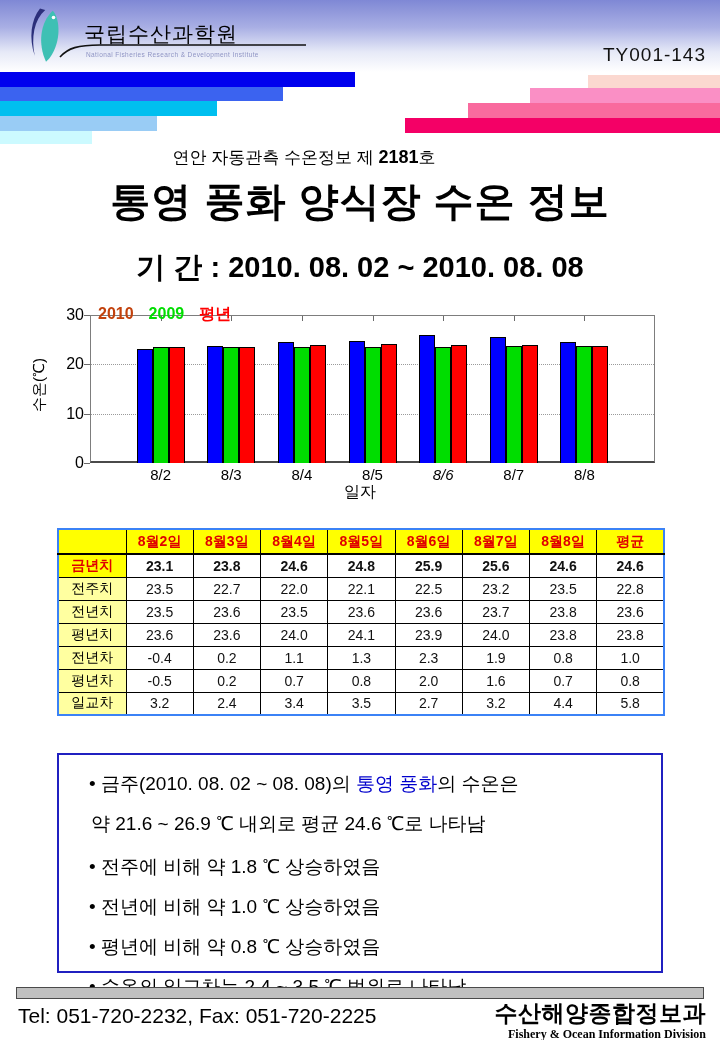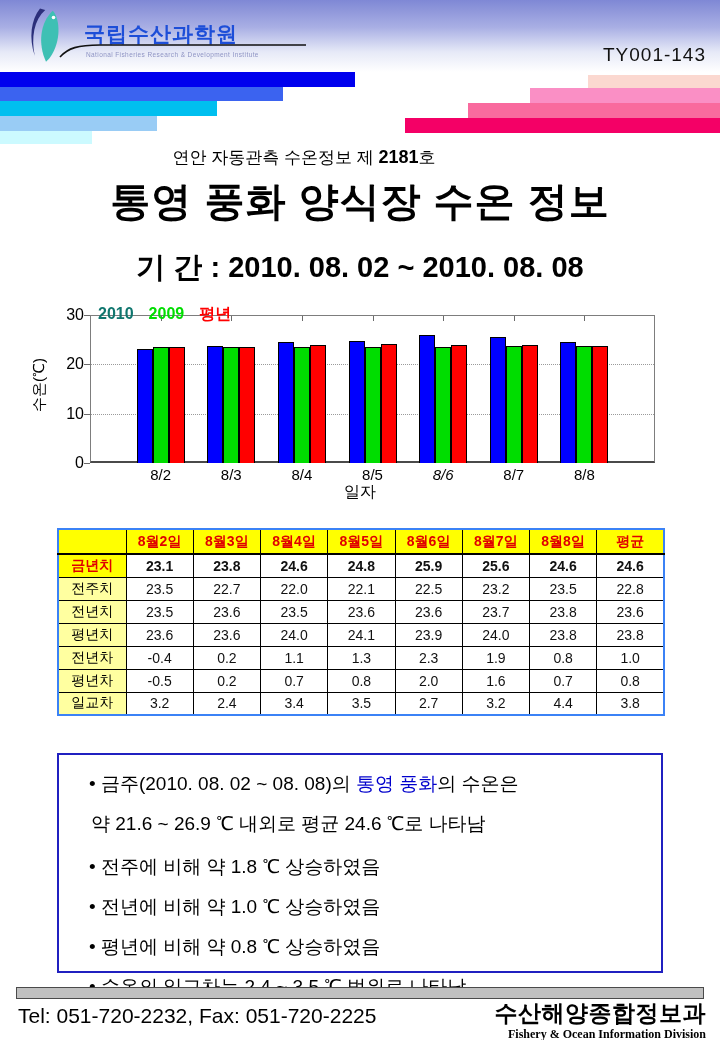--- a/index.html
+++ b/index.html
@@ -4,22 +4,22 @@
 <style>
   * { margin:0; padding:0; box-sizing:border-box; }
   html,body { background:#fff; }
   body { font-family:"Liberation Sans", sans-serif; color:#000; }
   #page { position:relative; width:720px; height:1040px; background:#fff; overflow:hidden; margin:0 auto; }
 
   
   .grad-band { position:absolute; left:0; top:0; width:720px; height:72px;
     background:linear-gradient(180deg,#7F88D5 0%,#A9AFE4 38%,#E6E9F7 72%,#ffffff 100%); }
   .logo-fish { position:absolute; left:28px; top:3px; width:48px; height:68px; }
-  .org-ko { position:absolute; left:84px; top:20px; font-size:21px; font-weight:700;
-    color:#1d4ed8; letter-spacing:1px; }
+  .org-ko { position:absolute; left:84px; top:20px; font-size:21px; font-weight:400;
+    color:#000000; letter-spacing:1px; }
   .logo-swash { position:absolute; left:58px; top:42px; width:250px; height:16px; }
   .org-en { position:absolute; left:86px; top:51px; font-size:6.5px; color:#8F94C4; letter-spacing:.4px; }
   .doc-code { position:absolute; left:500px; top:44px; width:206px; font-size:19px;
     text-align:right; letter-spacing:1px; color:#111; }
 
   
   .issue-line { position:absolute; left:0; top:146px; width:608px; text-align:center; font-size:17px; }
   .issue-line b { font-size:18px; }
   .main-title { position:absolute; left:0; top:174px; width:720px; text-align:center;
     font-size:40px; font-weight:800; letter-spacing:1px; }
@@ -147,21 +147,21 @@
       <div class="toptick" style="left: 513.75px; top: 18px;"></div>
       <div class="xtick-label" style="left: 483.75px; top: 168px; width: 60px;">8/7</div>
       <div class="bar" style="left: 489.75px; top: 38.7067px; width: 16px; height: 126.293px; background: rgb(0, 0, 255);"></div>
       <div class="bar" style="left: 505.75px; top: 48.08px; width: 16px; height: 116.92px; background: rgb(0, 221, 0);"></div>
       <div class="bar" style="left: 521.75px; top: 46.6px; width: 16px; height: 118.4px; background: rgb(255, 0, 0);"></div>
       <div class="toptick" style="left: 584.375px; top: 18px;"></div>
       <div class="xtick-label" style="left: 554.375px; top: 168px; width: 60px;">8/8</div>
       <div class="bar" style="left: 560.375px; top: 43.64px; width: 16px; height: 121.36px; background: rgb(0, 0, 255);"></div>
       <div class="bar" style="left: 576.375px; top: 47.5867px; width: 16px; height: 117.413px; background: rgb(0, 221, 0);"></div>
       <div class="bar" style="left: 592.375px; top: 47.5867px; width: 16px; height: 117.413px; background: rgb(255, 0, 0);"></div>
-      <div class="chart-legend" style="left: 98px; top: 6px;"><span style="color: #0f766e;">2010</span><span style="color: rgb(0, 221, 0);">2009</span><span style="color: rgb(255, 0, 0);">평년</span></div>
+      <div class="chart-legend" style="left: 98px; top: 6px;"><span style="color: #c2410c;">2010</span><span style="color: rgb(0, 221, 0);">2009</span><span style="color: rgb(255, 0, 0);">평년</span></div>
       <div class="chart-ylabel" style="">수온(℃)</div>
       <div class="chart-xlabel" style="">일자</div>
     </div>
 
   <div id="temp-table-wrap">
       <table>
         <colgroup>
           <col style="width: 68px;">
           <col style="width: 67.25px;">
           <col style="width: 67.25px;">
@@ -254,21 +254,21 @@
           </tr>
           <tr>
             <td class="lbl">일교차</td>
             <td class="val">3.2</td>
             <td class="val">2.4</td>
             <td class="val">3.4</td>
             <td class="val">3.5</td>
             <td class="val">2.7</td>
             <td class="val">3.2</td>
             <td class="val">4.4</td>
-            <td class="val">3.8</td>
+            <td class="val">5.8</td>
           </tr>
         </tbody>
       </table>
     </div>
 
   <div class="summary-box">
     <div class="sum-line bullet"><span>금주(2010. 08. 02 ~ 08. 08)의 </span><span class="hl">통영 풍화</span><span>의 수온은</span></div>
     <div class="sum-line cont">약 21.6 ~  26.9 ℃ 내외로 평균 24.6 ℃로 나타남</div>
     <div class="sum-line bullet">전주에 비해 약 1.8 ℃ 상승하였음</div>
     <div class="sum-line bullet">전년에 비해 약 1.0 ℃ 상승하였음</div>

